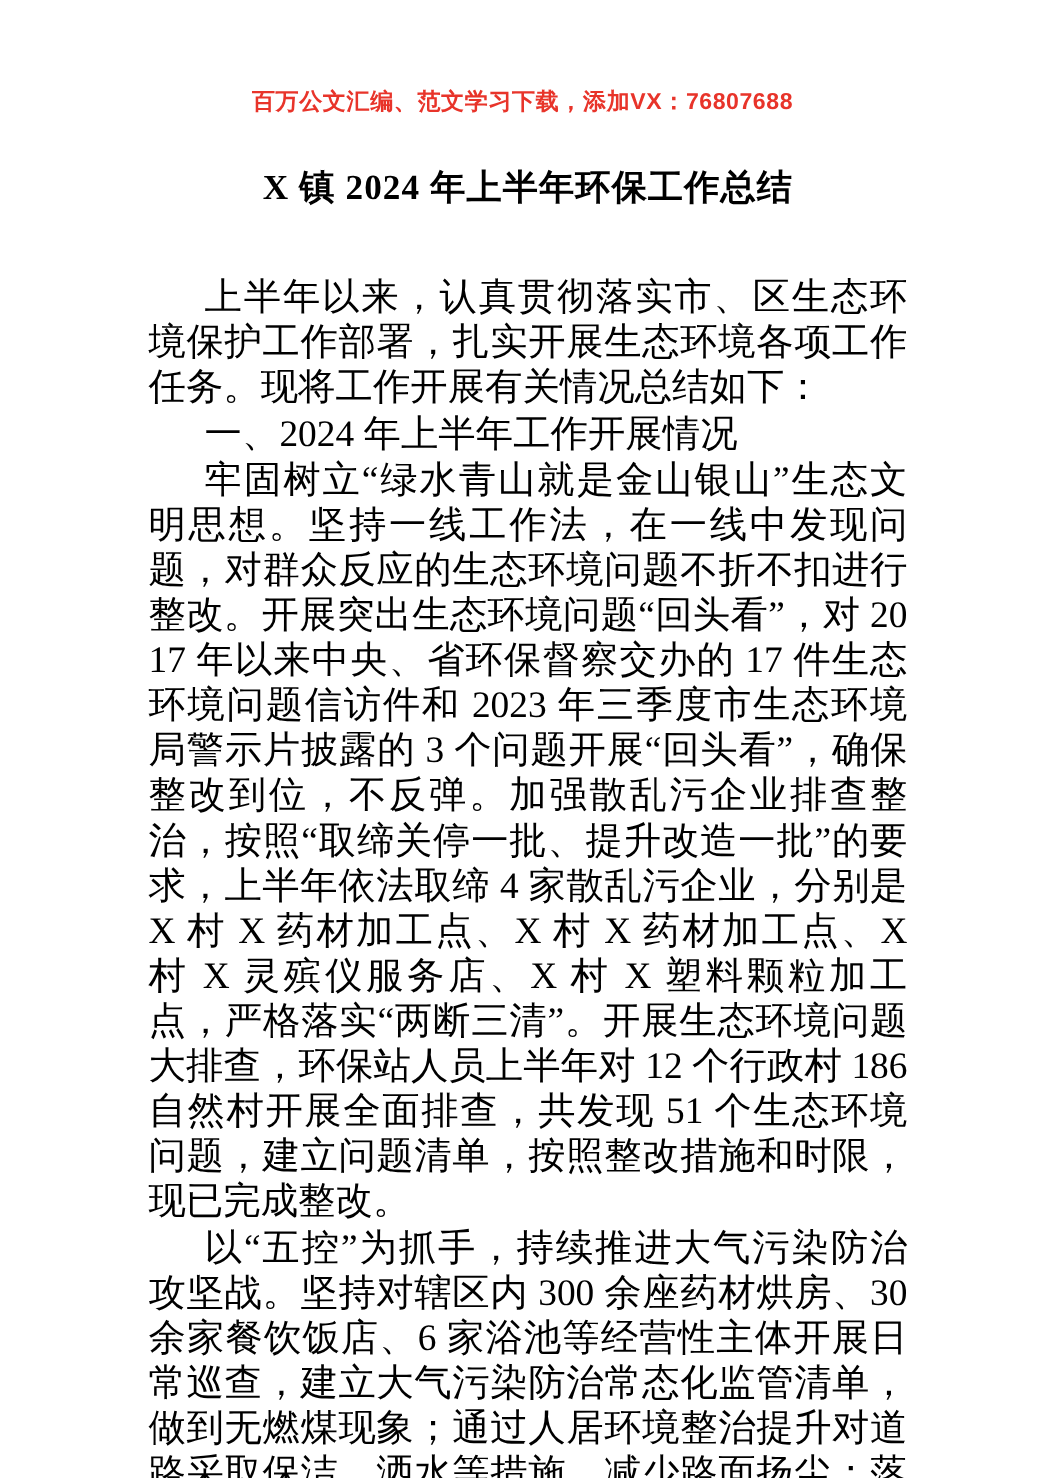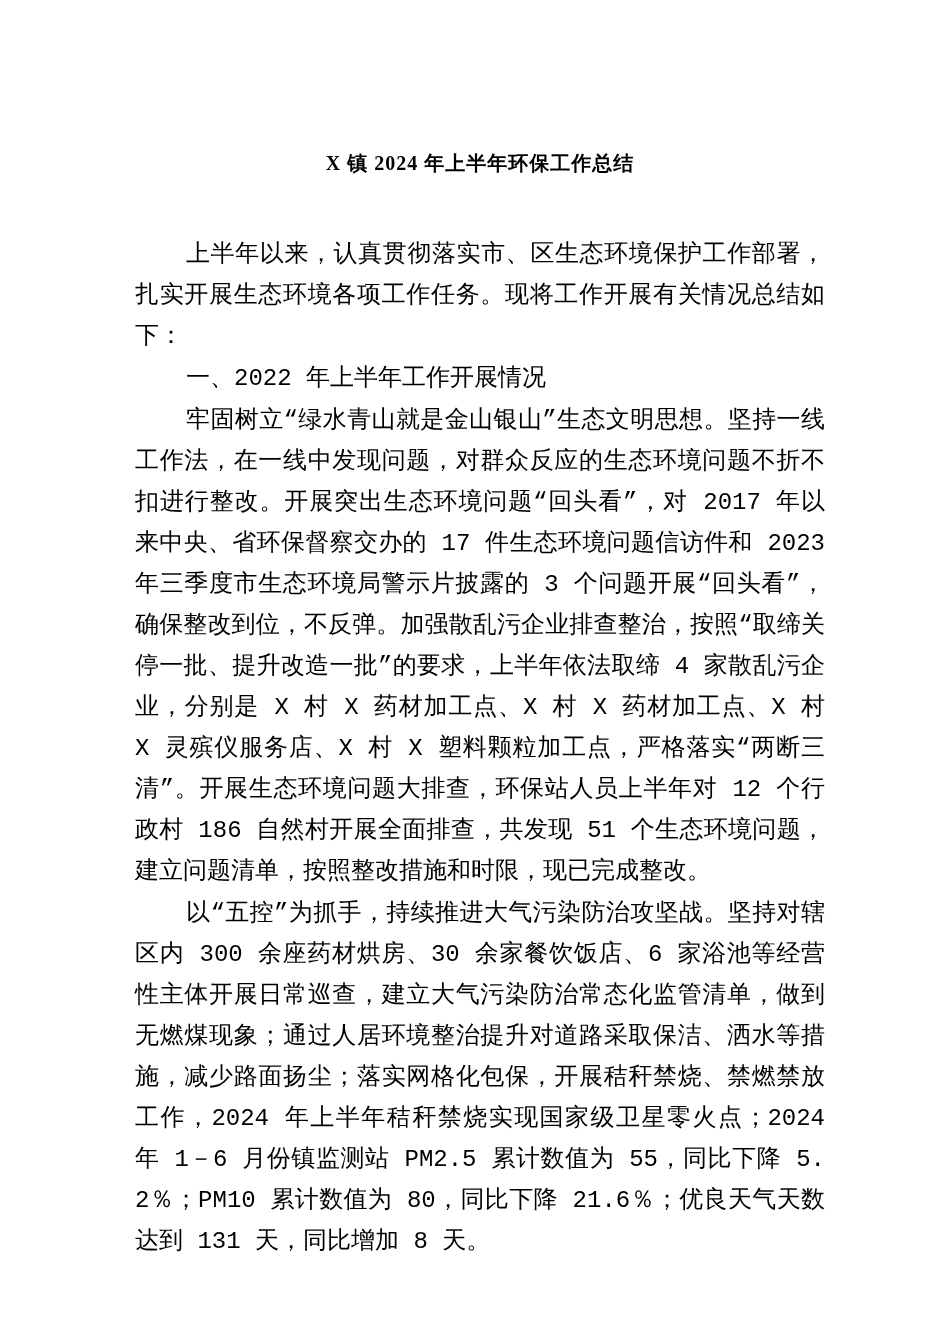--- a/index.html
+++ b/index.html
@@ -35,51 +35,52 @@
     white-space: nowrap;
   }
   .doc-body {
     position: absolute;
     top: 150px;
     left: 135px;
     width: 690px;
   }
   .doc-title {
     text-align: center;
-    font-size: 20px;
+    font-size: 32px;
     font-weight: bold;
     font-family: "Liberation Serif", serif;
     letter-spacing: 1px;
     margin: 0 0 58px 0;
     line-height: 1.3;
   }
   p.para {
     margin: 0 0 1px 0;
-    font-size: 24px;
+    font-size: 34px;
     line-height: 41px;
     text-align: justify;
     text-justify: inter-ideograph;
     text-indent: 51px;
-    font-family: Liberation Mono, monospace;
+    font-family: Liberation Serif, serif;
     letter-spacing: 0px;
     word-break: break-all;
   }
 </style>
 </head>
 <body>
 
 <div class="page">
 
+  <div class="watermark">百万公文汇编、范文学习下载，添加VX：76807688</div>
 
   <div class="doc-body">
 
     <h1 class="doc-title">X 镇 2024 年上半年环保工作总结</h1>
 
     <p class="para">上半年以来，认真贯彻落实市、区生态环境保护工作部署，扎实开展生态环境各项工作任务。现将工作开展有关情况总结如下：</p>
 
-    <p class="para">一、2022 年上半年工作开展情况</p>
+    <p class="para">一、2024 年上半年工作开展情况</p>
 
     <p class="para">牢固树立“绿水青山就是金山银山”生态文明思想。坚持一线工作法，在一线中发现问题，对群众反应的生态环境问题不折不扣进行整改。开展突出生态环境问题“回头看”，对 2017 年以来中央、省环保督察交办的 17 件生态环境问题信访件和 2023 年三季度市生态环境局警示片披露的 3 个问题开展“回头看”，确保整改到位，不反弹。加强散乱污企业排查整治，按照“取缔关停一批、提升改造一批”的要求，上半年依法取缔 4 家散乱污企业，分别是 X 村 X 药材加工点、X 村 X 药材加工点、X 村 X 灵殡仪服务店、X 村 X 塑料颗粒加工点，严格落实“两断三清”。开展生态环境问题大排查，环保站人员上半年对 12 个行政村 186 自然村开展全面排查，共发现 51 个生态环境问题，建立问题清单，按照整改措施和时限，现已完成整改。</p>
 
     <p class="para">以“五控”为抓手，持续推进大气污染防治攻坚战。坚持对辖区内 300 余座药材烘房、30 余家餐饮饭店、6 家浴池等经营性主体开展日常巡查，建立大气污染防治常态化监管清单，做到无燃煤现象；通过人居环境整治提升对道路采取保洁、洒水等措施，减少路面扬尘；落实网格化包保，开展秸秆禁烧、禁燃禁放工作，2024 年上半年秸秆禁烧实现国家级卫星零火点；2024 年 1－6 月份镇监测站 PM2.5 累计数值为 55，同比下降 5.2％；PM10 累计数值为 80，同比下降 21.6％；优良天气天数达到 131 天，同比增加 8 天。</p>
 
   </div>
 </div>
 
 </body></html>

